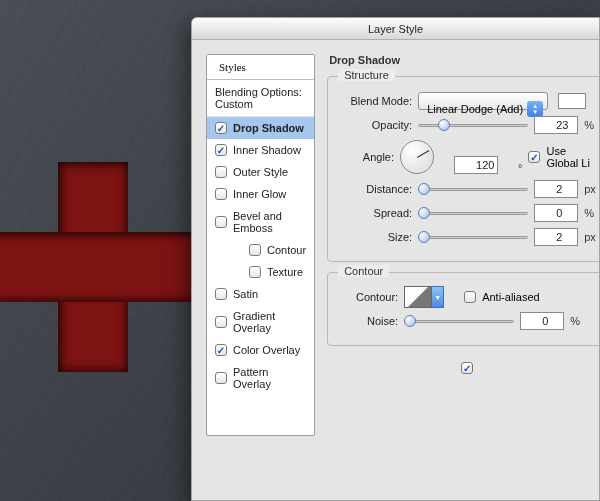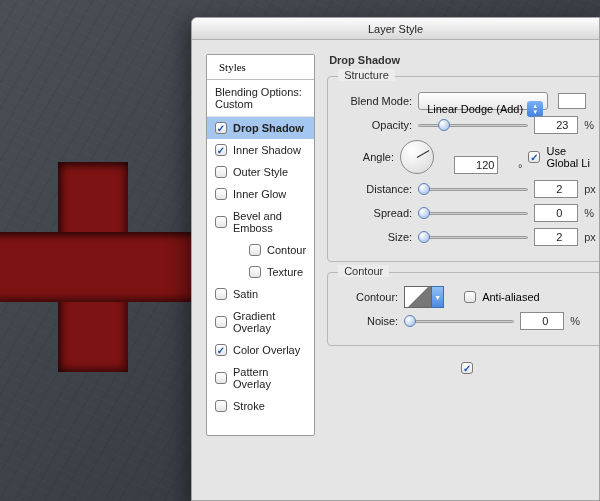--- a/index.html
+++ b/index.html
@@ -105,24 +105,20 @@
             <span>Gradient Overlay</span>
           </div>
           <div class="style-item">
             <span class="cbx checked"></span>
             <span>Color Overlay</span>
           </div>
           <div class="style-item">
             <span class="cbx"></span>
             <span>Pattern Overlay</span>
           </div>
-          <div class="style-item">
-            <span class="cbx"></span>
-            <span>Stroke</span>
-          </div>
         </div>
     </div>
 
     <div class="right">
       <div class="fieldset" style="border:none;padding:0 0 0 2px;">
         <span class="legend" style="position:static;background:none;padding:0;font-weight:bold;color:#333">Drop Shadow</span>
       </div>
 
       <div class="fieldset">
         <span class="legend">Structure</span>

